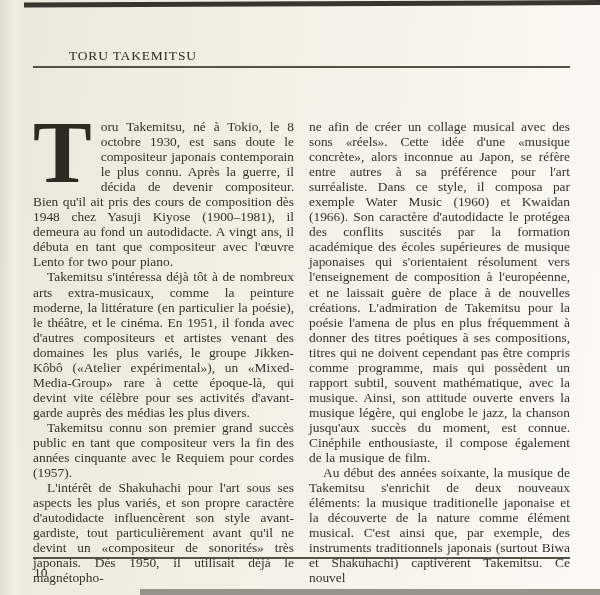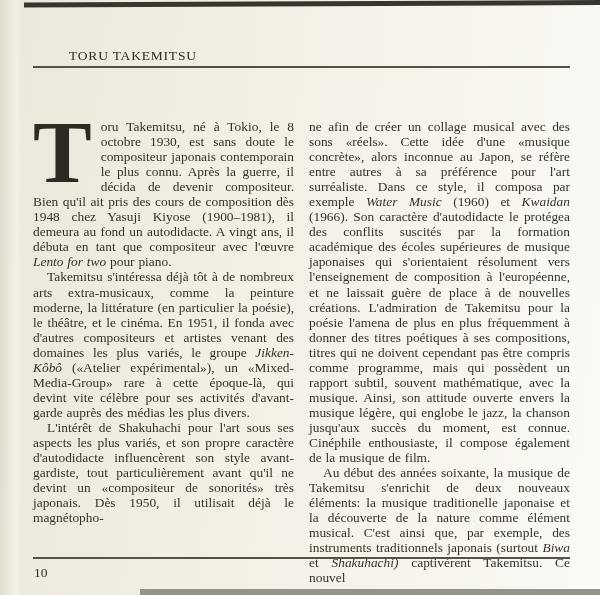--- a/index.html
+++ b/index.html
@@ -71,21 +71,21 @@
   }
   .para {
     margin: 0;
     font-size: 13.4px;
     line-height: 15.05px;
     text-align: justify;
     color: #36302a;
     word-spacing: 0.5px;
   }
   .para.indent { text-indent: 14px; }
-  .it { font-style: italic; }
+  .it { }
   .dropcap {
     float: left;
     font-size: 88px;
     line-height: 62px;
     height: 62px;
     margin: 3px 9px 0 0;
     font-weight: bold;
     color: #2e2922;
   }
   .page-number {
@@ -102,20 +102,21 @@
   <div class="scan-edge-top"></div>
 
   <div class="header-title">TORU TAKEMITSU</div>
 
   <div class="rule header-rule"></div>
 
   <div class="columns">
     <div class="col">
         <p class="para"><span class="dropcap">T</span><span>oru Takemitsu, né à Tokio, le 8 octobre 1930, est sans doute le compositeur japonais contemporain le plus connu. Après la guerre, il décida de devenir compositeur. Bien qu'il ait pris des cours de composition dès 1948 chez Yasuji Kiyose (1900–1981), il demeura au fond un autodidacte. A vingt ans, il débuta en tant que compositeur avec l'œuvre </span><span class="it">Lento for two</span><span> pour piano.</span></p>
         <p class="para indent"><span>Takemitsu s'intéressa déjà tôt à de nombreux arts extra-musicaux, comme la peinture moderne, la littérature (en particulier la poésie), le théâtre, et le cinéma. En 1951, il fonda avec d'autres compositeurs et artistes venant des domaines les plus variés, le groupe </span><span class="it">Jikken-Kôbô</span><span> («Atelier expérimental»), un «Mixed-Media-Group» rare à cette époque-là, qui devint vite célèbre pour ses activités d'avant-garde auprès des médias les plus divers.</span></p>
+        <p class="para indent"><span>Takemitsu connu son premier grand succès public en tant que compositeur vers la fin des années cinquante avec le </span><span class="it">Requiem pour cordes</span><span> (1957).</span></p>
         <p class="para indent"><span>L'intérêt de Shakuhachi pour l'art sous ses aspects les plus variés, et son propre caractère d'autodidacte influencèrent son style avant-gardiste, tout particulièrement avant qu'il ne devint un «compositeur de sonorités» très japonais. Dès 1950, il utilisait déjà le magnétopho-</span></p>
       </div>
     <div class="col">
         <p class="para"><span>ne afin de créer un collage musical avec des sons «réels». Cette idée d'une «musique concrète», alors inconnue au Japon, se réfère entre autres à sa préférence pour l'art surréaliste. Dans ce style, il composa par exemple </span><span class="it">Water Music</span><span> (1960) et </span><span class="it">Kwaidan</span><span> (1966). Son caractère d'autodidacte le protégea des conflits suscités par la formation académique des écoles supérieures de musique japonaises qui s'orientaient résolument vers l'enseignement de composition à l'européenne, et ne laissait guère de place à de nouvelles créations. L'admiration de Takemitsu pour la poésie l'amena de plus en plus fréquemment à donner des titres poétiques à ses compositions, titres qui ne doivent cependant pas être compris comme programme, mais qui possèdent un rapport subtil, souvent mathématique, avec la musique. Ainsi, son attitude ouverte envers la musique légère, qui englobe le jazz, la chanson jusqu'aux succès du moment, est connue. Cinéphile enthousiaste, il compose également de la musique de film.</span></p>
         <p class="para indent"><span>Au début des années soixante, la musique de Takemitsu s'enrichit de deux nouveaux éléments: la musique traditionelle japonaise et la découverte de la nature comme élément musical. C'est ainsi que, par exemple, des instruments traditionnels japonais (surtout </span><span class="it">Biwa</span><span> et </span><span class="it">Shakuhachi)</span><span> captivèrent Takemitsu. Ce nouvel</span></p>
       </div>
   </div>
 
   <div class="rule footer-rule"></div>
 

